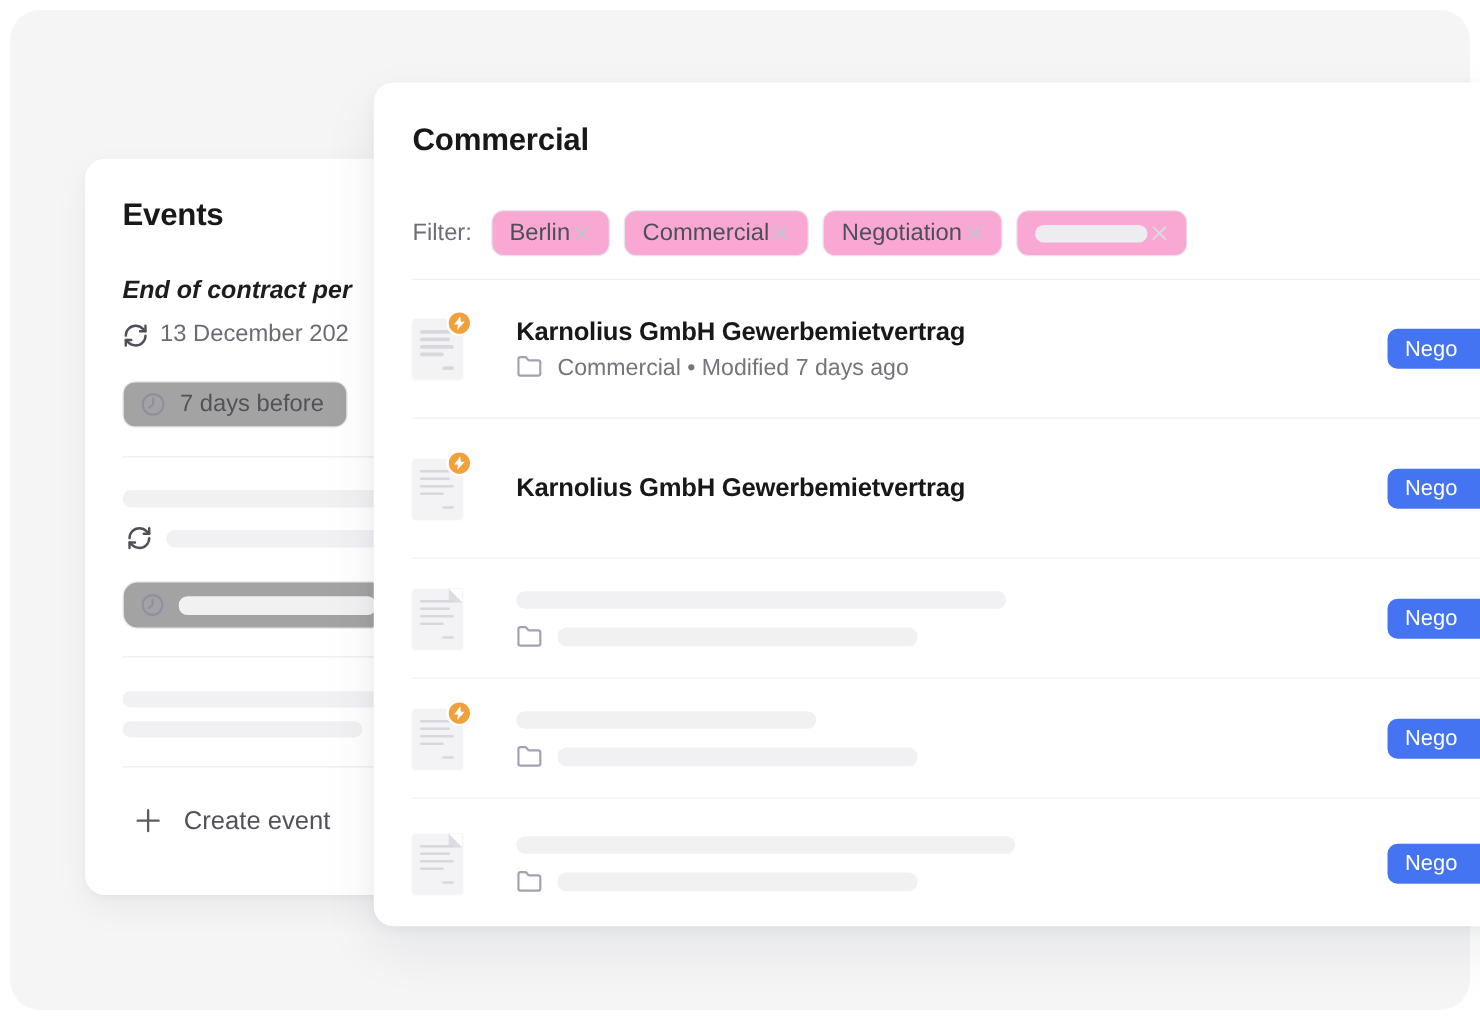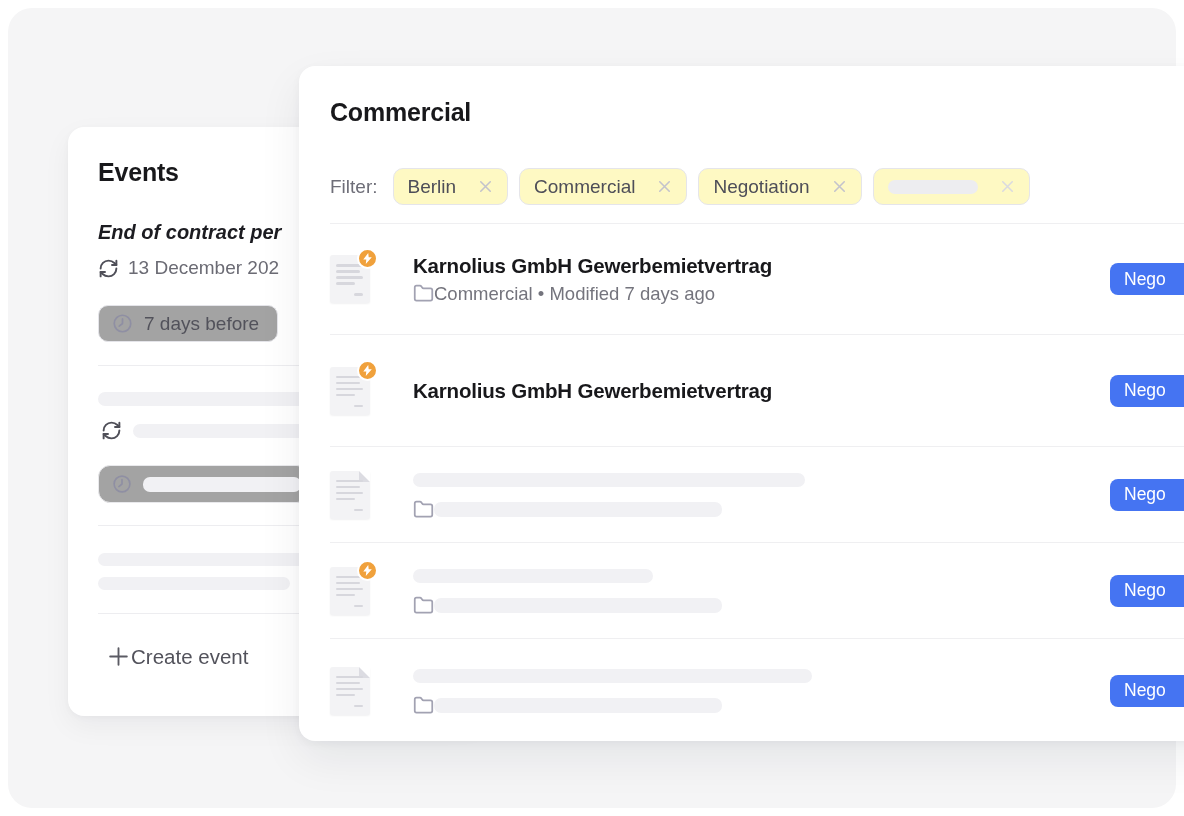--- a/index.html
+++ b/index.html
@@ -26,32 +26,32 @@
   .sk { background:#f1f1f4; border-radius:7px; }
   .ev-bar1 { position:absolute; left:30px; top:265px; width:310px; height:14px; }
   .ev-repeat-row { position:absolute; left:33px; top:293px; display:flex; align-items:center; gap:11px; }
   .ev-repeat-row .sk { width:280px; height:14px; }
   .ev-pill-skeleton { position:absolute; left:30px; top:338px; width:211px; height:38px;
     border-radius:12px; padding:0 0 0 12px; border-color:#e9e9ec; }
   .ev-pill-skeleton .sk { width:158px; height:15px; }
   .ev-bar3 { position:absolute; left:30px; top:426px; width:320px; height:13px; }
   .ev-bar4 { position:absolute; left:30px; top:450px; width:192px; height:13px; }
   .create-event { position:absolute; left:38px; top:517px; display:flex; align-items:center;
-    background:none; border:none; font-family:inherit; font-size:20.5px; color:#52525b;
+    gap:16px; background:none; border:none; font-family:inherit; font-size:20.5px; color:#52525b;
     cursor:pointer; white-space:nowrap; }
 
   
   .commercial-card { left:291px; top:58px; width:960px; height:675px; z-index:2;
     box-shadow:0 18px 44px rgba(16,24,40,.07), 0 3px 10px rgba(16,24,40,.04); }
   .commercial-title { position:absolute; left:31px; top:32px; font-size:25px; font-weight:bold;
     color:#18181b; letter-spacing:-0.2px; }
   .filter-row { position:absolute; left:31px; top:102px; display:flex; align-items:center; gap:11px; }
   .filter-label { font-size:19px; color:#6e6e78; margin-right:4px; }
-  .chip { display:flex; align-items:center; gap:20px; height:37px; padding:0 12px 0 14px;
-    border:1px solid #e5e5ea; border-radius:10px; background:#fef9c3; font-size:19px; color:#4e4e58;
+  .chip { display:flex; align-items:center; gap:0; height:37px; padding:0 12px 0 14px;
+    border:1px solid #e5e5ea; border-radius:10px; background:#f9a8d4; font-size:19px; color:#4e4e58;
     white-space:nowrap; }
   .chip .sk { width:90px; height:14px; background:#ededf0; }
   .x-icon { display:flex; align-items:center; }
 
   .doc-list { position:absolute; left:31px; top:157px; width:929px; border-top:1px solid #efeff1; }
   .doc-row { position:relative; display:flex; align-items:center; border-bottom:1px solid #efeff1; }
   .doc-row.h1 { height:111px; } .doc-row.h2 { height:112px; }
   .doc-row.h3 { height:96px; }  .doc-row.h4 { height:96px; }
   .doc-row.h5 { height:103px; border-bottom:none; }
 
@@ -63,21 +63,21 @@
   .ln5 { top:38px; width:9px; left:24px !important; }
   .dogear::before { content:""; position:absolute; top:0; right:0; width:0; height:0;
     border-style:solid; border-width:0 11px 11px 0; border-color:#ffffff #ffffff #dcdce2 #dcdce2; }
   .bolt-badge { position:absolute; top:-7px; right:-8px; width:21px; height:21px;
     border-radius:50%; background:#f0a13c; border:2.5px solid #ffffff;
     display:flex; align-items:center; justify-content:center; }
 
   .doc-text { display:flex; flex-direction:column; gap:5px;margin-left:22px; }
   .doc-title { font-size:20.5px; font-weight:bold; color:#18181b; letter-spacing:-0.2px;
     white-space:nowrap; }
-  .doc-meta { display:flex; align-items:center; font-size:18.5px; color:#74747d;
+  .doc-meta { display:flex; align-items:center; gap:12px; font-size:18.5px; color:#74747d;
     white-space:nowrap; }
   .sk-title { height:14px; margin:4px 0 7px; }
   .sk-meta  { width:288px; height:15px; }
   .w-392 { width:392px; } .w-240 { width:240px; } .w-399 { width:399px; }
 
   .status-badge { position:absolute; left:780px; top:50%; transform:translateY(-50%);
     min-width:110px; height:32px; background:#4574f2; color:#ffffff; border-radius:8px;
     font-size:17.5px; display:flex; align-items:center; padding-left:14px; white-space:nowrap; }
 
   svg { display:block; }

